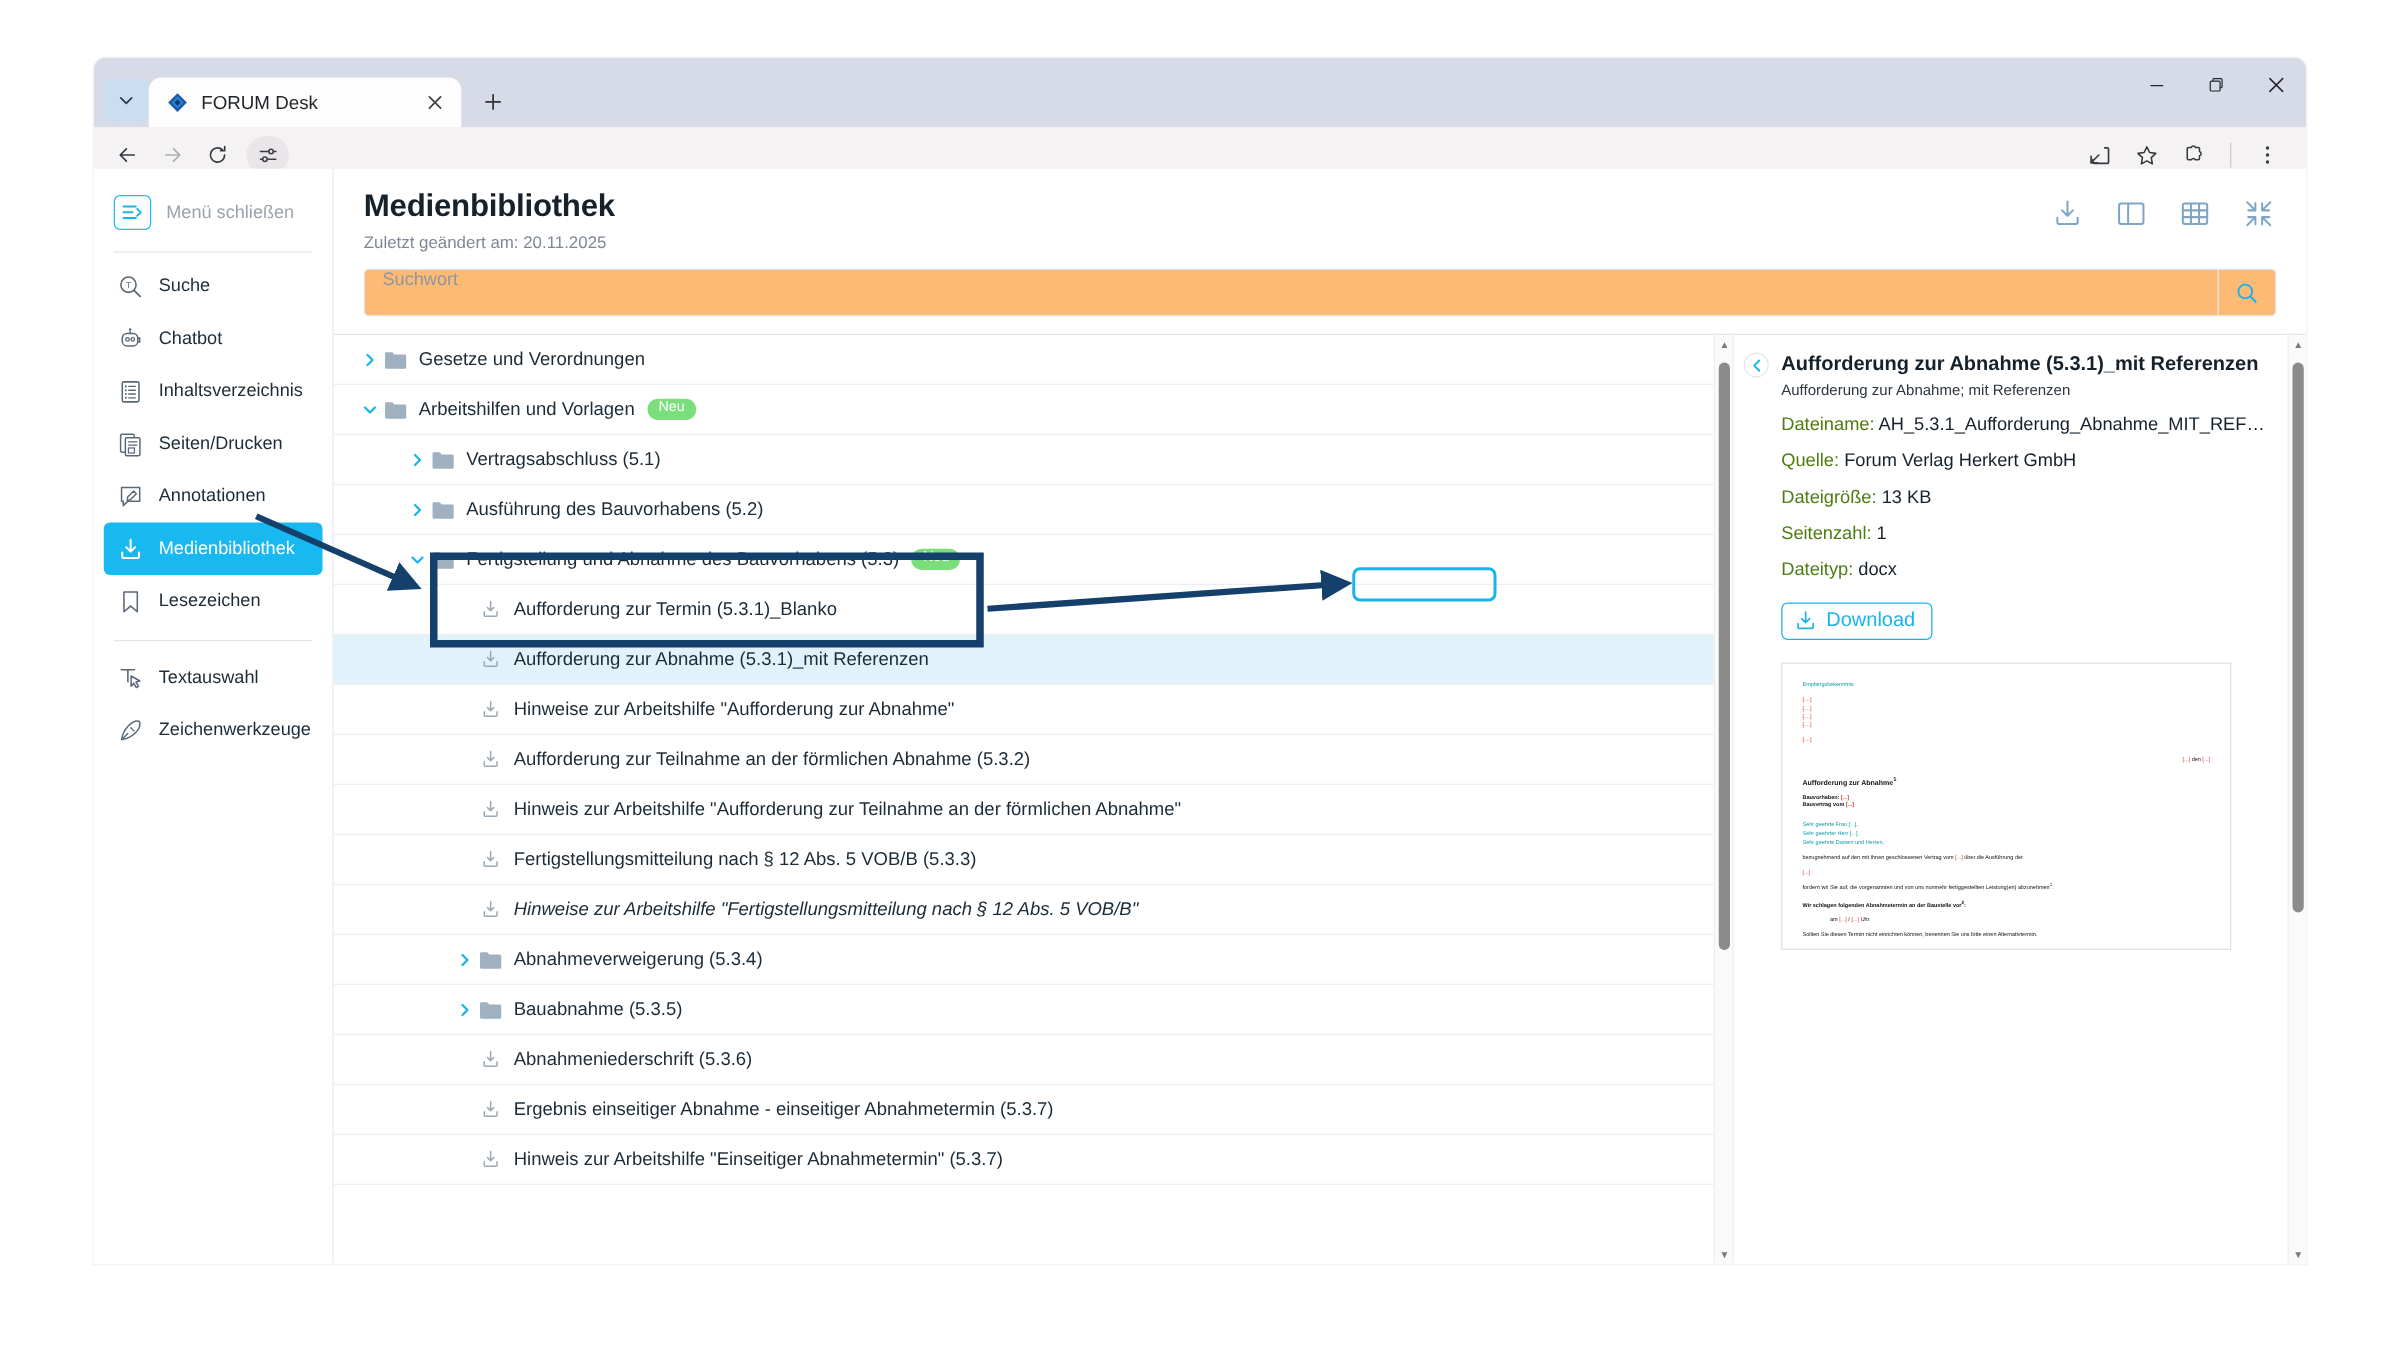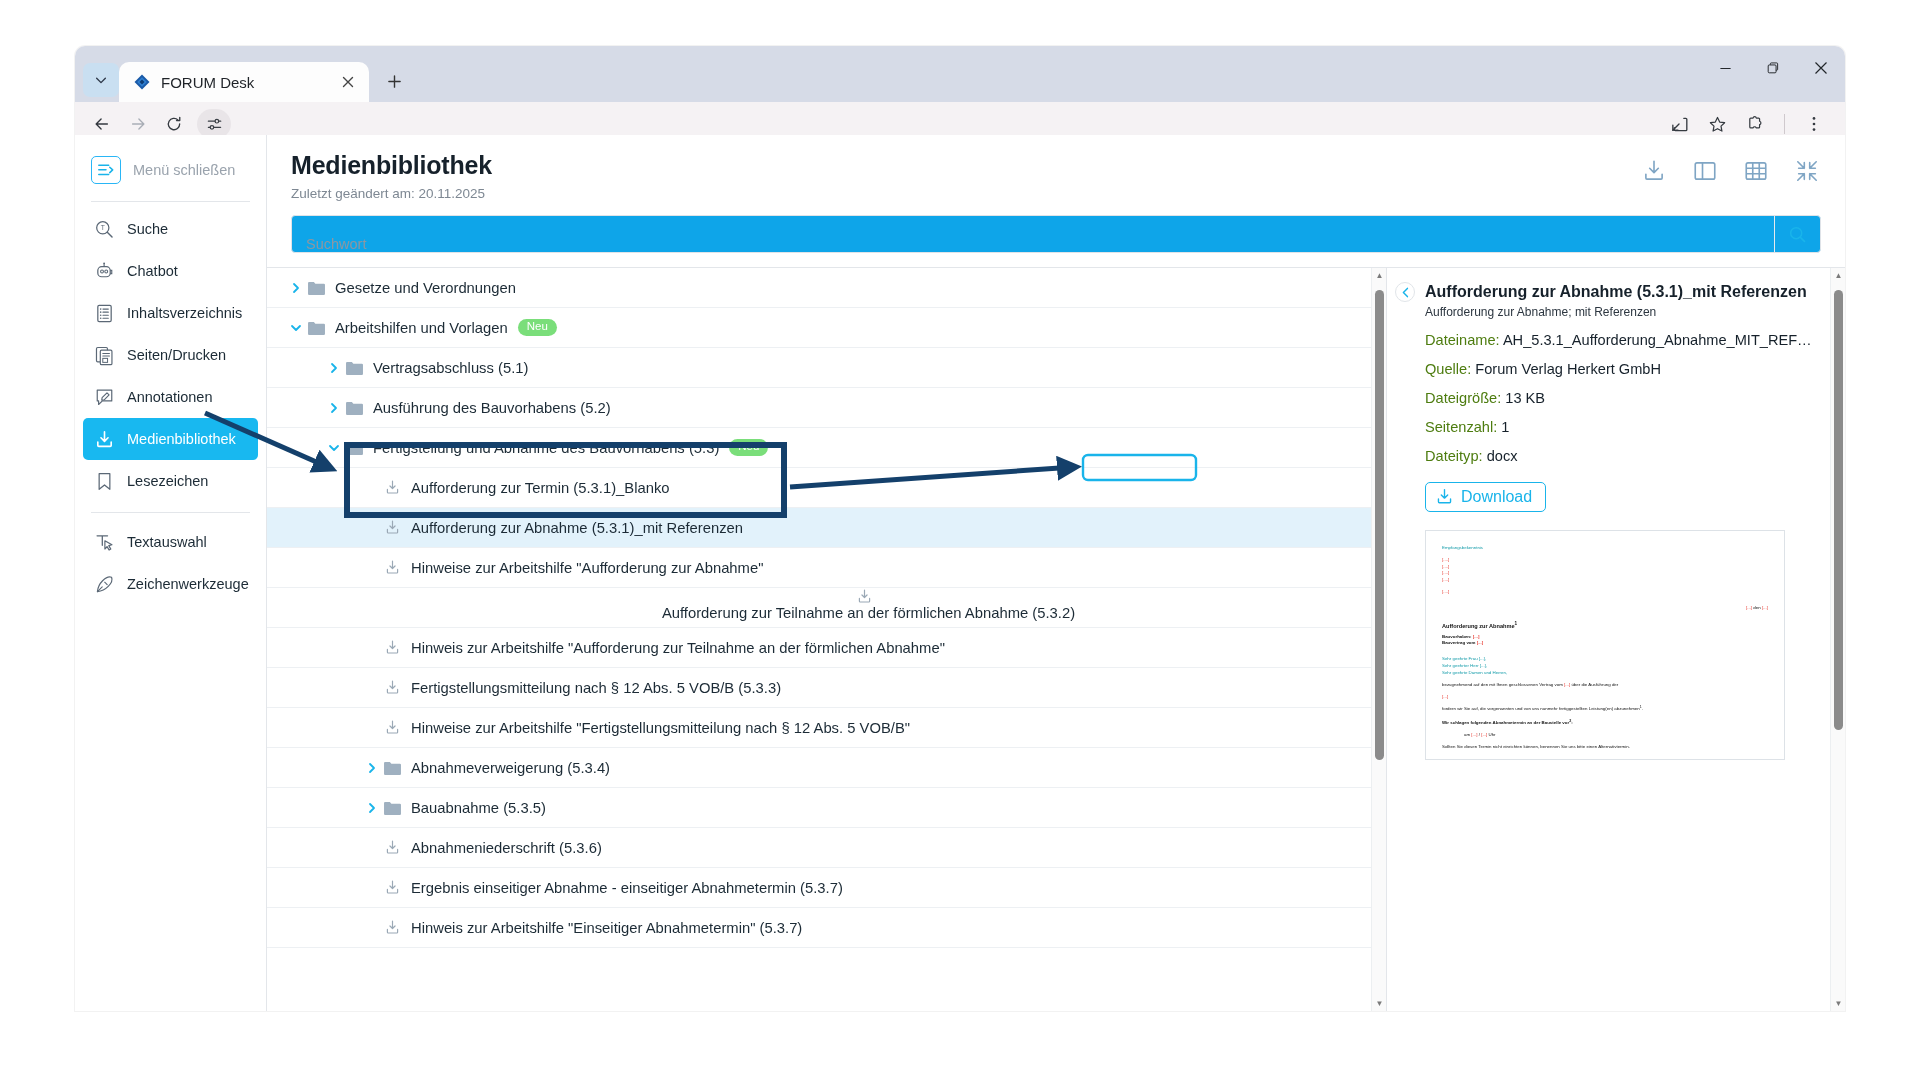--- a/index.html
+++ b/index.html
@@ -197,22 +197,22 @@
     padding-top: 6px;
     color: #7fa5c4;
   }
   .hdr-icon { width: 28px; height: 28px; display: flex; align-items: center; justify-content: center; }
 
   #search-row {
     margin: 14px 24px 0 24px;
     height: 38px;
     border: 1px solid #dfe3e8;
     border-radius: 4px;
-    display: flex; align-items: flex-end;
-    background: #0ea5e9;
+    display: flex; align-items: flex-start;
+    background: #fdba74;
     flex: 0 0 auto;
   }
   #search-input {
     flex: 1 1 auto;
     border: none; outline: none;
     font-family: "Liberation Sans", sans-serif;
     font-size: 14.5px;
     color: #2c3640;
     padding: 0 14px;
     background: transparent;
@@ -716,21 +716,21 @@
               <div class="tree-row" style="padding-left: 96px;">
                 <span class="tw-caret"></span>
                 <span class="tw-icon">
                   <svg width="17" height="17" viewBox="0 0 20 20">
                     <path d="M10 2.6v8.2M7 8.2l3 3 3-3" fill="none" stroke="#9aa8b5" stroke-width="1.4" stroke-linecap="round" stroke-linejoin="round"></path>
                     <path d="M4 12.3v3.3a.9.9 0 00.9.9h10.2a.9.9 0 00.9-.9v-3.3" fill="none" stroke="#9aa8b5" stroke-width="1.4" stroke-linecap="round"></path>
                   </svg>
                 </span>
                 <span>Hinweise zur Arbeitshilfe "Aufforderung zur Abnahme"</span>
               </div>
-              <div class="tree-row" style="padding-left: 96px; flex-direction: column;">
+              <div class="tree-row" style="padding-left: 96px;">
                 <span class="tw-caret"></span>
                 <span class="tw-icon">
                   <svg width="17" height="17" viewBox="0 0 20 20">
                     <path d="M10 2.6v8.2M7 8.2l3 3 3-3" fill="none" stroke="#9aa8b5" stroke-width="1.4" stroke-linecap="round" stroke-linejoin="round"></path>
                     <path d="M4 12.3v3.3a.9.9 0 00.9.9h10.2a.9.9 0 00.9-.9v-3.3" fill="none" stroke="#9aa8b5" stroke-width="1.4" stroke-linecap="round"></path>
                   </svg>
                 </span>
                 <span>Aufforderung zur Teilnahme an der förmlichen Abnahme (5.3.2)</span>
               </div>
               <div class="tree-row" style="padding-left: 96px;">
@@ -746,21 +746,21 @@
               <div class="tree-row" style="padding-left: 96px;">
                 <span class="tw-caret"></span>
                 <span class="tw-icon">
                   <svg width="17" height="17" viewBox="0 0 20 20">
                     <path d="M10 2.6v8.2M7 8.2l3 3 3-3" fill="none" stroke="#9aa8b5" stroke-width="1.4" stroke-linecap="round" stroke-linejoin="round"></path>
                     <path d="M4 12.3v3.3a.9.9 0 00.9.9h10.2a.9.9 0 00.9-.9v-3.3" fill="none" stroke="#9aa8b5" stroke-width="1.4" stroke-linecap="round"></path>
                   </svg>
                 </span>
                 <span>Fertigstellungsmitteilung nach § 12 Abs. 5 VOB/B (5.3.3)</span>
               </div>
-              <div class="tree-row" style="padding-left: 96px;">
+              <div class="tree-row" style="padding-left: 96px; font-style: italic;">
                 <span class="tw-caret"></span>
                 <span class="tw-icon">
                   <svg width="17" height="17" viewBox="0 0 20 20">
                     <path d="M10 2.6v8.2M7 8.2l3 3 3-3" fill="none" stroke="#9aa8b5" stroke-width="1.4" stroke-linecap="round" stroke-linejoin="round"></path>
                     <path d="M4 12.3v3.3a.9.9 0 00.9.9h10.2a.9.9 0 00.9-.9v-3.3" fill="none" stroke="#9aa8b5" stroke-width="1.4" stroke-linecap="round"></path>
                   </svg>
                 </span>
                 <span>Hinweise zur Arbeitshilfe "Fertigstellungsmitteilung nach § 12 Abs. 5 VOB/B"</span>
               </div>
               <div class="tree-row" style="padding-left: 96px;">

